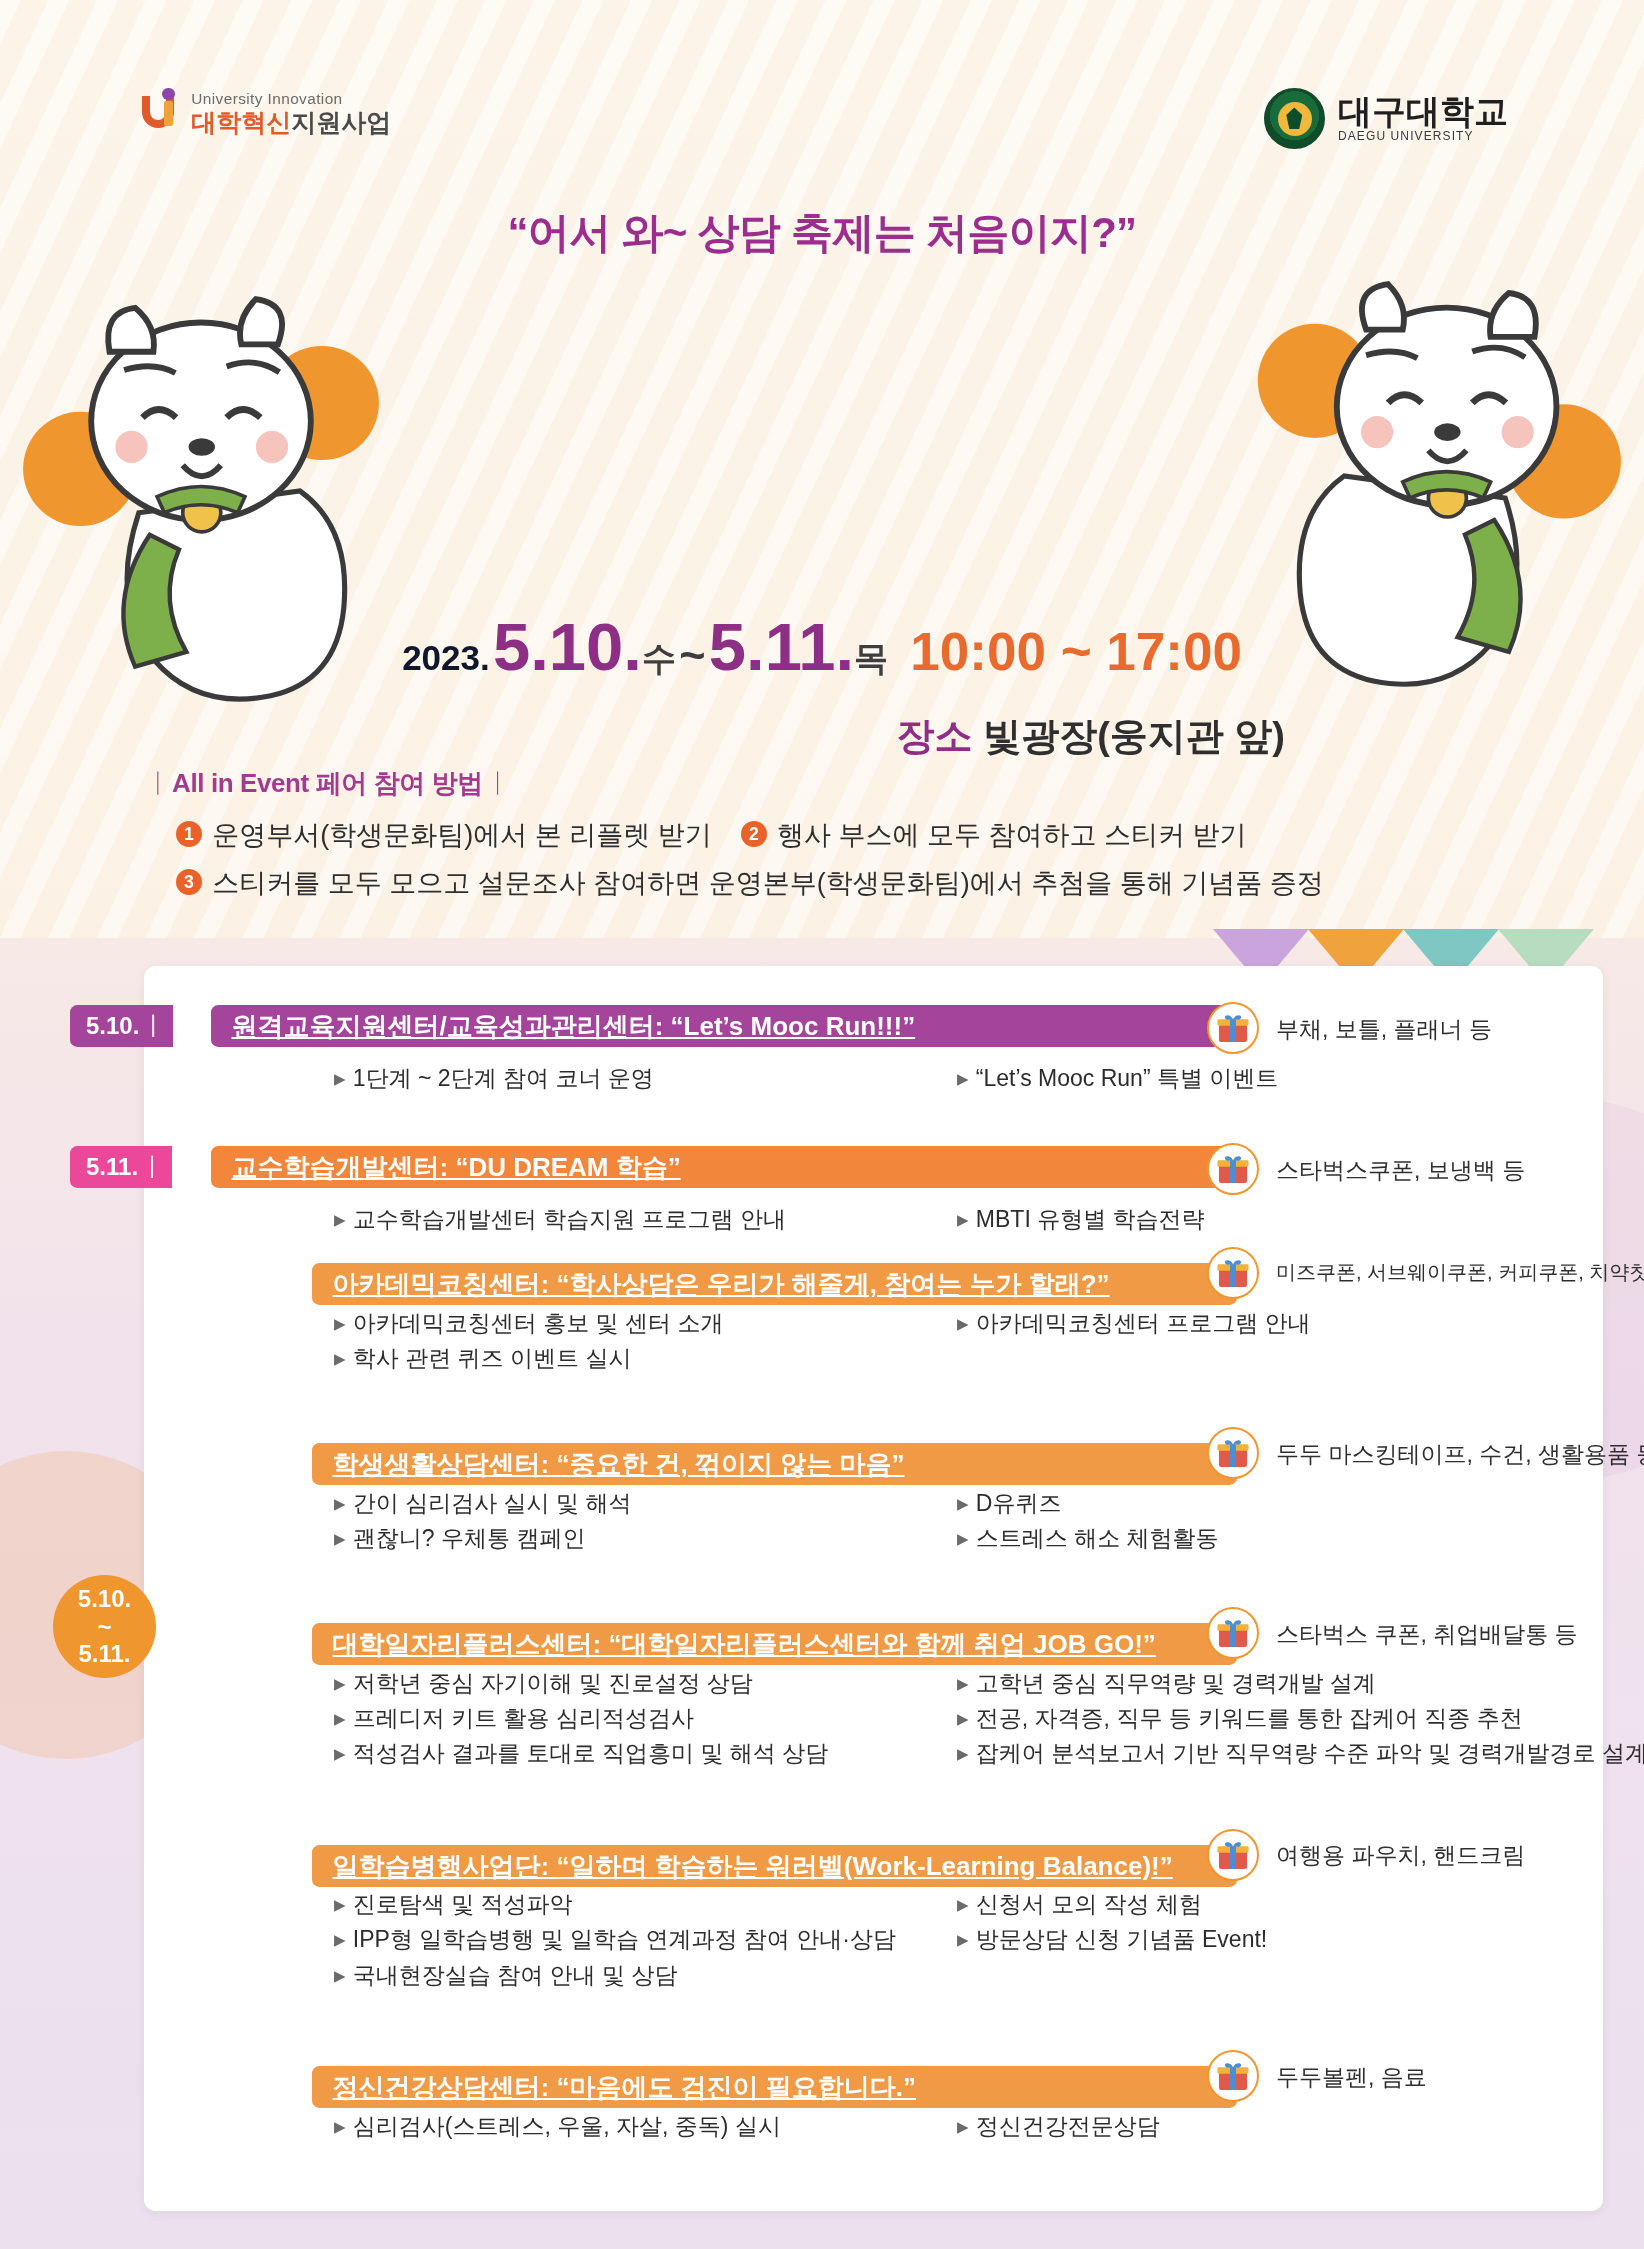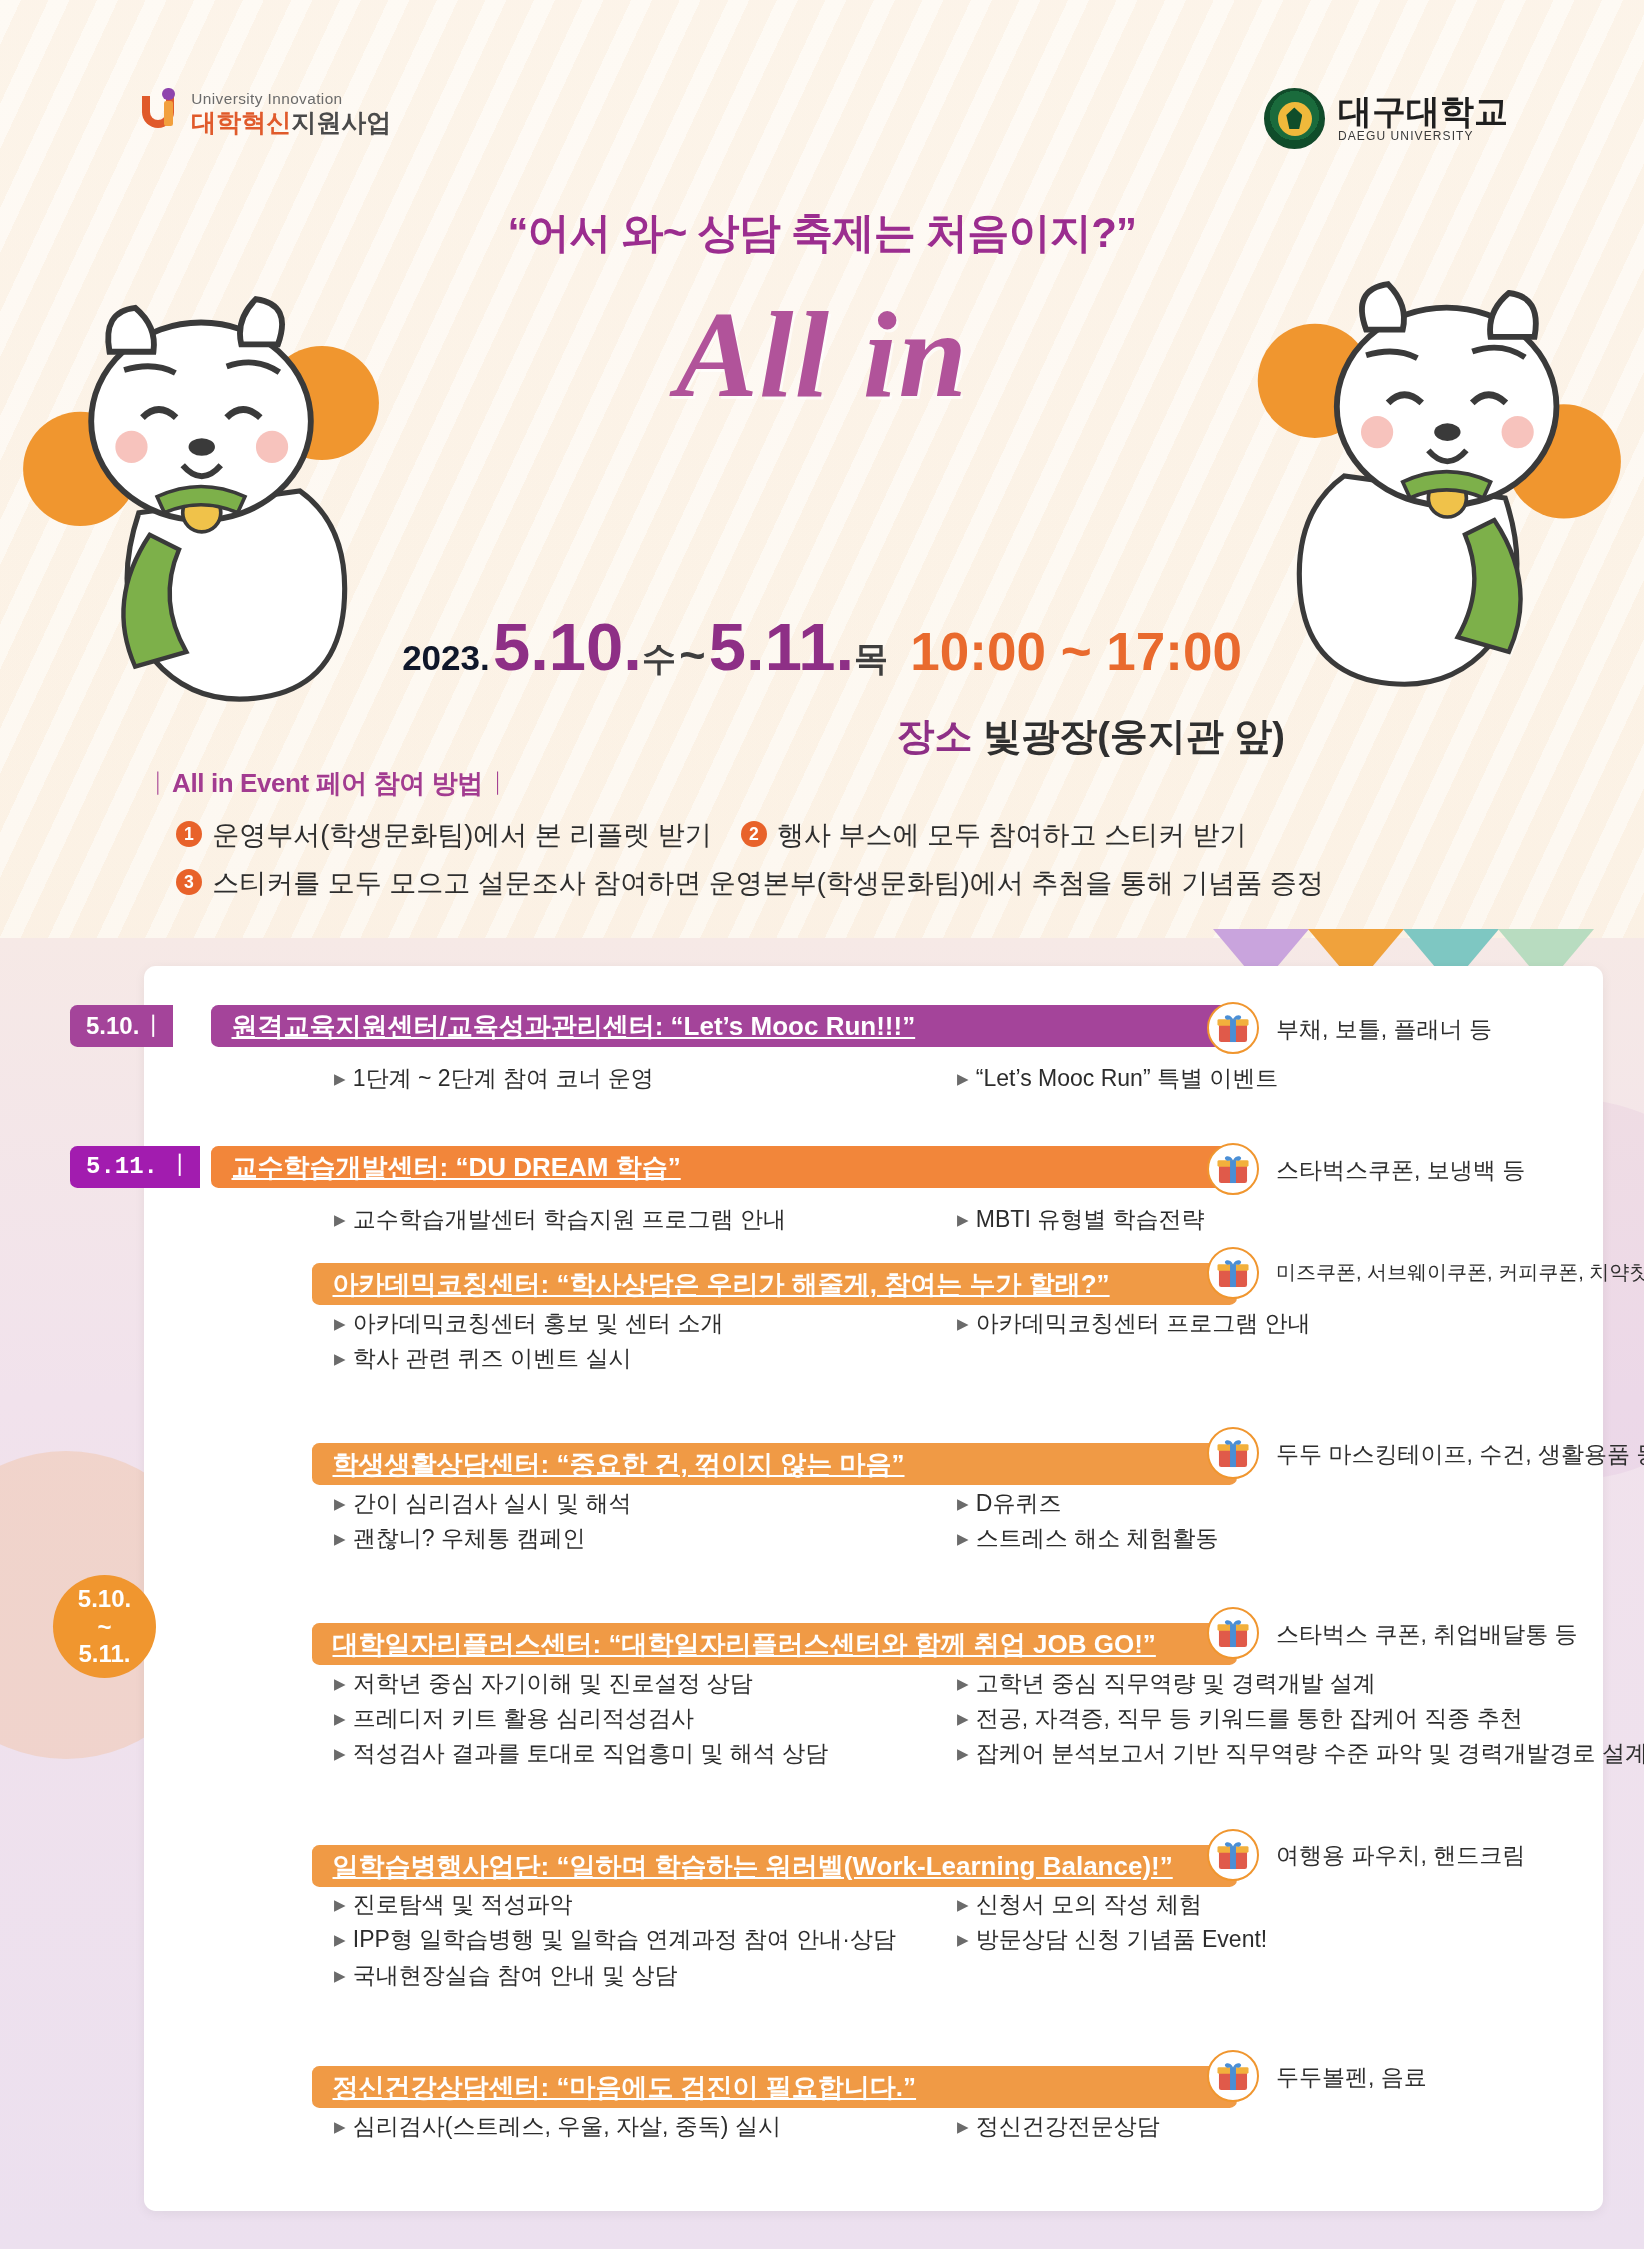--- a/index.html
+++ b/index.html
@@ -192,21 +192,20 @@
     <ellipse cx="301" cy="210" rx="18" ry="12" fill="#3a3a3a"></ellipse>
     <path d="M275 235 q26 30 52 0" stroke="#3a3a3a" stroke-width="8" fill="none"></path>
     <circle cx="301" cy="300" r="26" fill="#f0c24a" stroke="#3a3a3a" stroke-width="5"></circle>
     <path d="M240 278 q60 -28 120 0 l-10 22 q-50 -22 -100 0z" fill="#7db04a" stroke="#3a3a3a" stroke-width="5"></path>
   </g>
 </svg>
 
 <div class="tagline">“어서 와~ 상담 축제는 처음이지?”</div>
 
 <div class="big-title">
-  <div class="l1">All in</div>
 </div>
 
 <div class="datesline">
   <span class="yr">2023.</span>
   <span class="d">5.10.</span><span class="dw">수</span>
   <span class="tilde">~</span>
   <span class="d">5.11.</span><span class="dw">목</span>
   <span class="time">10:00 ~ 17:00</span>
 </div>
 
@@ -256,21 +255,21 @@
           <rect x="19" y="11" width="8" height="31" fill="#4a8fd6"></rect>
           <path d="M23 11c-6-10-16-3-8 1z" fill="#4a8fd6"></path>
           <path d="M23 11c6-10 16-3 8 1z" fill="#4a8fd6"></path>
         </svg>
       </div>
       <div class="prize" style="left:1276px;top:1014px;">부채, 보틀, 플래너 등</div>
       <div class="it" style="position:absolute;left:334px;top:1061px;"><span class="arw">▸</span>1단계 ~ 2단계 참여 코너 운영</div>
       <div class="it" style="position:absolute;left:957px;top:1061px;"><span class="arw">▸</span>“Let’s Mooc Run” 특별 이벤트</div>
     </div>
     <div class="sec" style="position: absolute; left: 0px; top: 0px; width: 1644px;">
-      <div class="daytag" style="position:absolute;left:70px;top:1146px;background:#a21caf;border-radius:7.3px 0 0 7.3px;font-family:Liberation Mono, monospace;">5.11. ᛁ</div>
+      <div class="daytag" style="position:absolute;left:70px;top:1146px;background:#ec4899;border-radius:7.3px 0 0 7.3px;">5.11. ᛁ</div>
       <div class="titlebar orange" style="left:211px;top:1146px;width:1026px;">교수학습개발센터: “DU DREAM 학습”</div>
       <div class="gift" style="left:1207px;top:1143px;">
         <svg width="34" height="34" viewBox="0 0 46 46">
           <rect x="4" y="17" width="38" height="25" rx="3" fill="#e05a4a"></rect>
           <rect x="2" y="11" width="42" height="9" rx="2" fill="#f2b03c"></rect>
           <rect x="19" y="11" width="8" height="31" fill="#4a8fd6"></rect>
           <path d="M23 11c-6-10-16-3-8 1z" fill="#4a8fd6"></path>
           <path d="M23 11c6-10 16-3 8 1z" fill="#4a8fd6"></path>
         </svg>
       </div>

